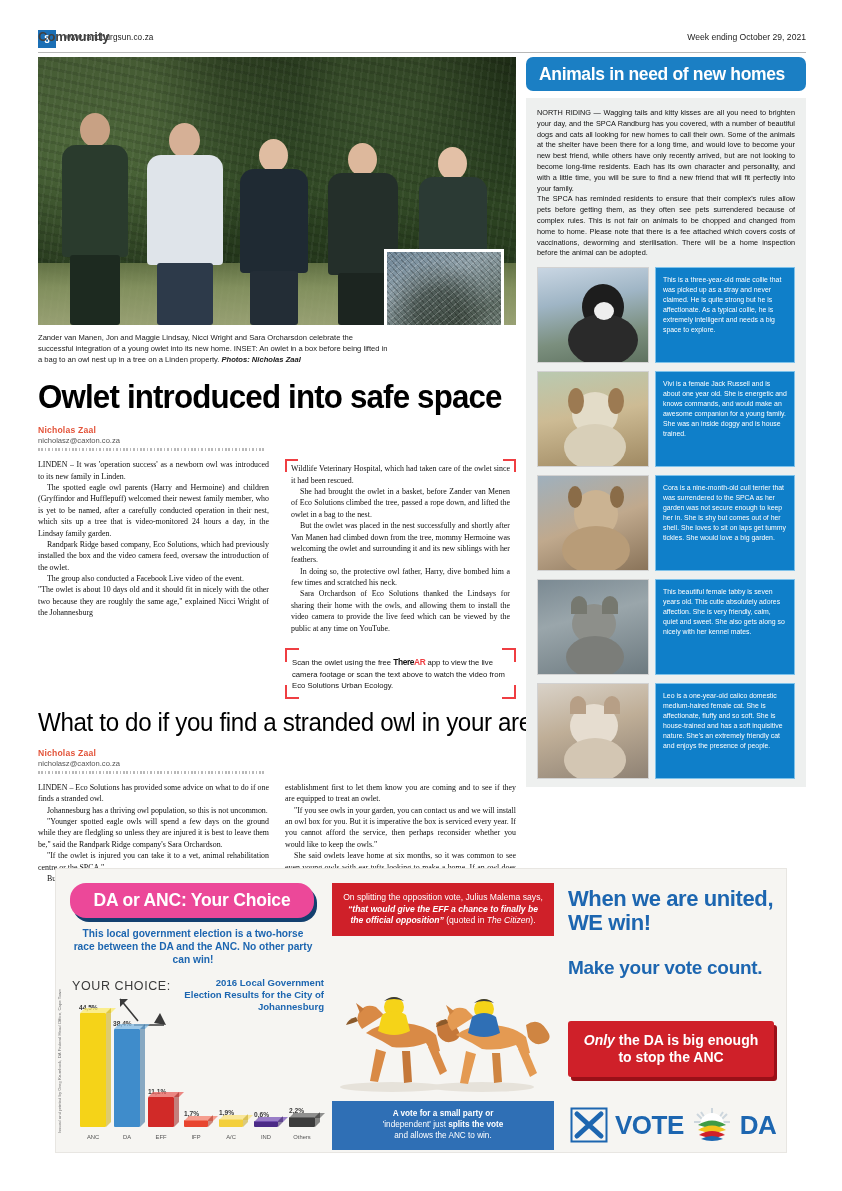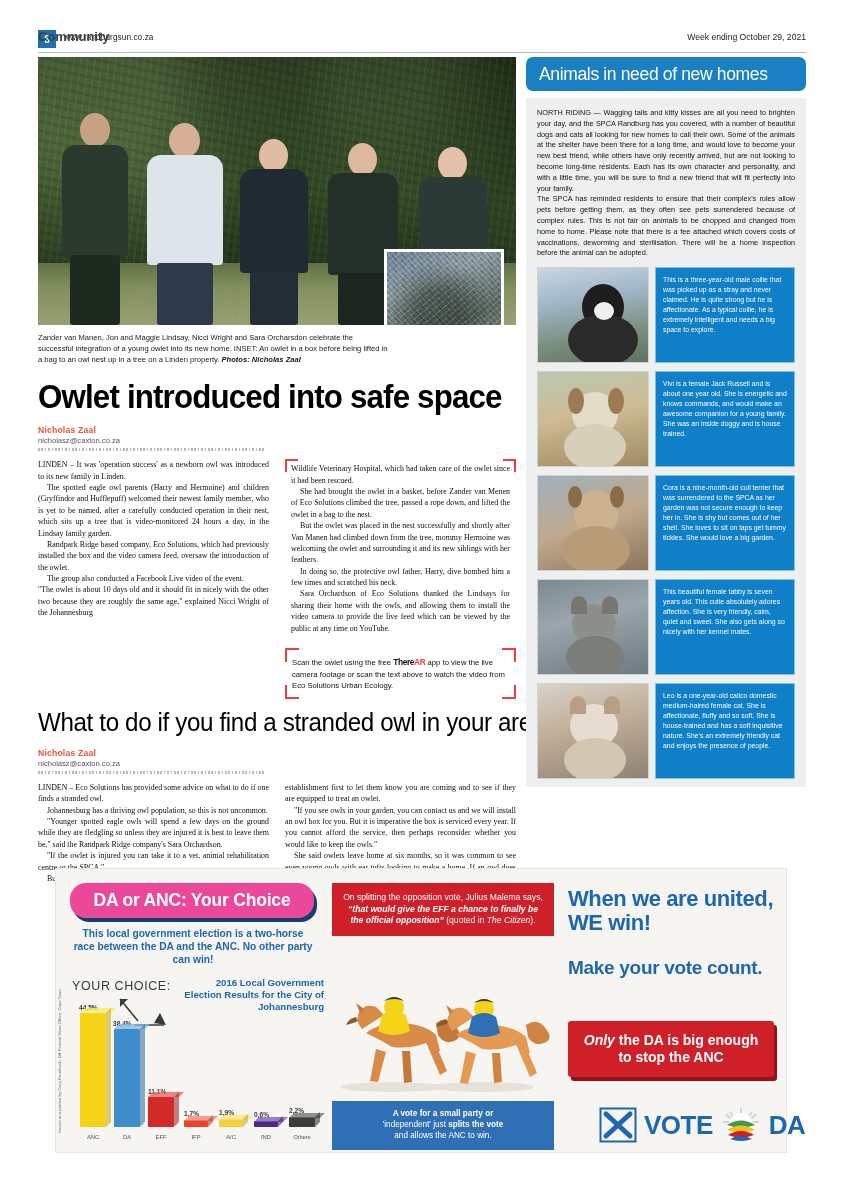--- a/index.html
+++ b/index.html
@@ -123,21 +123,21 @@
   .bracket-col { position:relative; padding:4px 6px; }
   .bracket-col .corner { position:absolute; width:13px; height:13px; border:2px solid #ef3e42; }
   .bracket-col .c-tl { left:0; top:0; border-right:0; border-bottom:0; }
   .bracket-col .c-tr { right:0; top:0; border-left:0; border-bottom:0; }
 
   
   .sidebar { position:absolute; left:526px; top:57px; width:280px; }
   .sb-header {
     height:34px; background:#1b7fc4; border-radius:7px;
     display:flex; align-items:center; padding-left:13px;
-    color:#fff; font-size:17.5px; font-weight:normal; letter-spacing:-.35px;
+    color:#fff; font-size:17.5px; font-weight:bold; letter-spacing:-.35px;
     font-family:"Liberation Sans Narrow","Liberation Sans", sans-serif;
   }
   .sb-body { background:#eef0ef; padding:10px 11px 8px 11px; margin-top:7px; }
   .sb-intro { font-size:7.3px; line-height:1.48; color:#111; text-align:justify; }
   .sb-intro p { margin-bottom:0; }
 
   .animal-row { display:flex; gap:6px; margin-top:8px; align-items:stretch; }
   .animal-photo { width:112px; height:96px; flex:0 0 112px; border:1px solid #d2d2d2; overflow:hidden; position:relative; }
   .animal-desc {
     flex:1; background:#0f7fc9; color:#fff; padding:7px 7px;
@@ -208,21 +208,21 @@
   .make-vote {
     position:absolute; left:8px; top:88px; width:212px;
     color:#1d66b0; font-size:19px; font-weight:bold; line-height:1.12; letter-spacing:-.3px;
   }
   .only-da {
     position:absolute; left:8px; top:152px; width:206px; padding:11px 10px;
     background:#cf2029; color:#fff; text-align:center; border-radius:3px;
     font-size:14px; font-weight:bold; line-height:1.2; box-shadow:3px 4px 0 #9a1018;
   }
   .only-da em { font-style:italic; }
-  .vote-da { position:absolute; left:10px; top:236px; width:214px; height:40px; display:flex; align-items:center; gap:7px;margin-left:29px; }
+  .vote-da { position:absolute; left:10px; top:236px; width:214px; height:40px; display:flex; align-items:center; gap:7px; }
   .vote-word { color:#1d66b0; font-size:26px; font-weight:bold; letter-spacing:-.5px; }
   .da-word { color:#1d66b0; font-size:26px; font-weight:bold; letter-spacing:-.5px; }
 </style>
 </head>
 <body>
 
 <div class="page">
 
   <div class="masthead">
     <div class="page-num">8</div>

